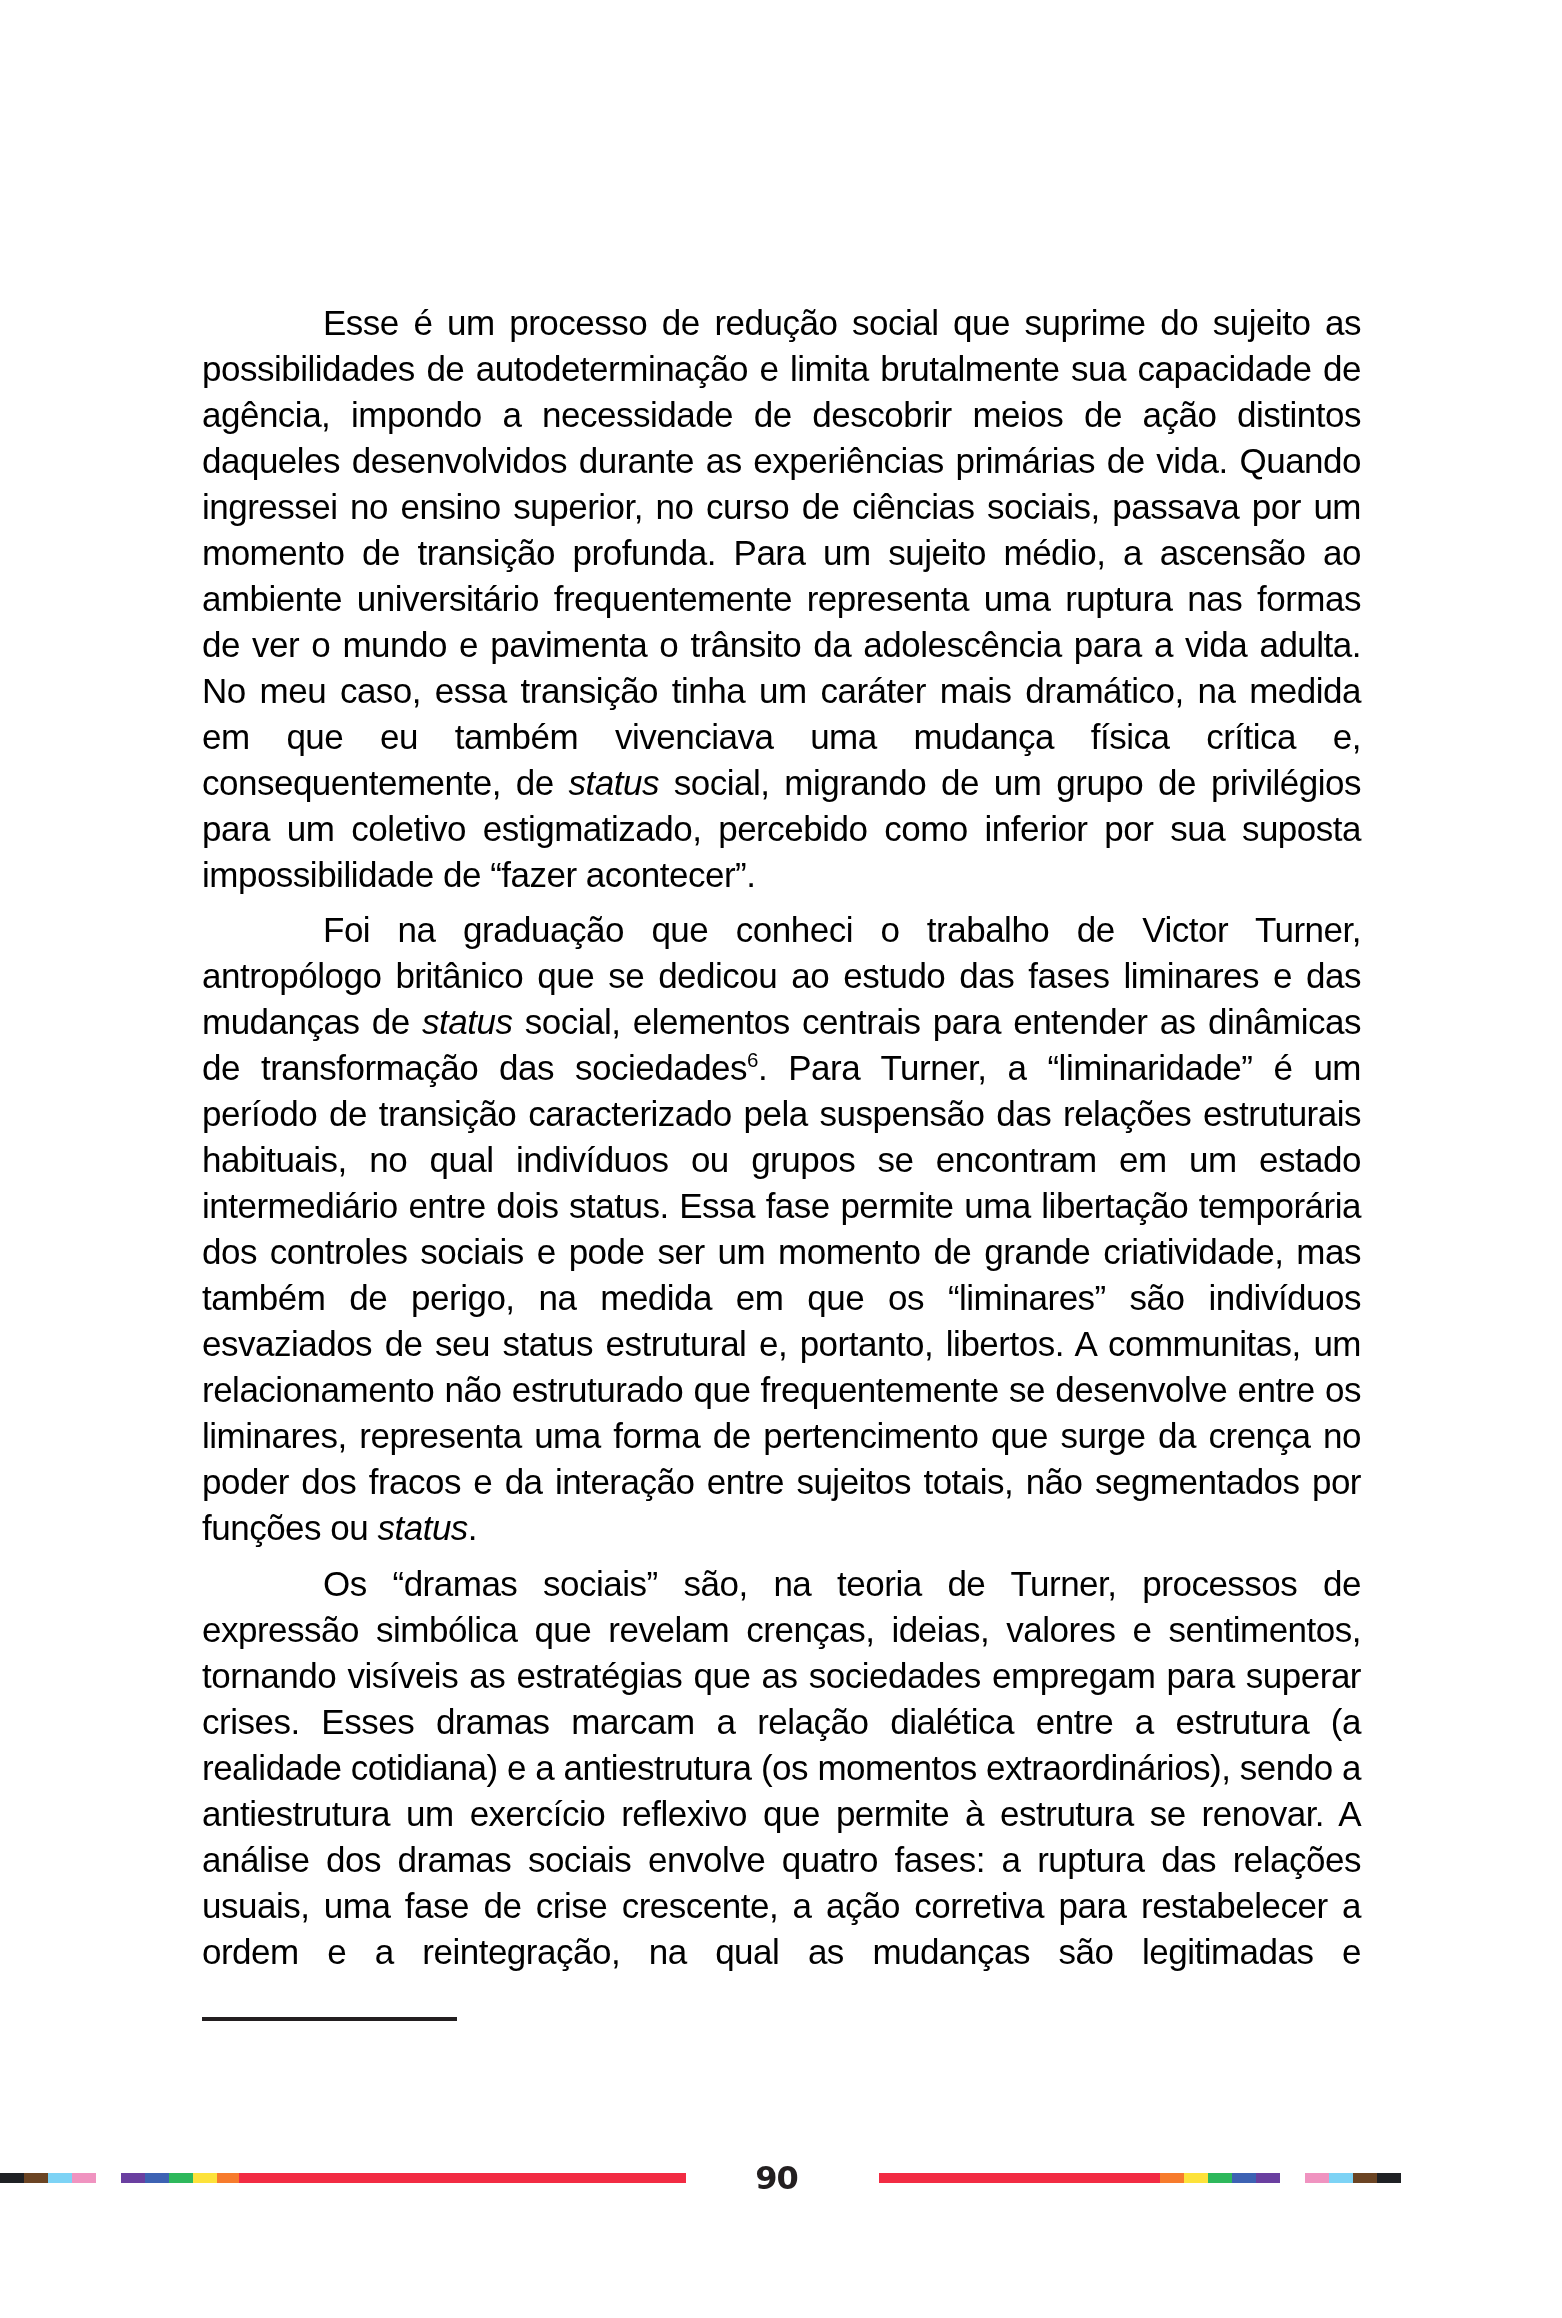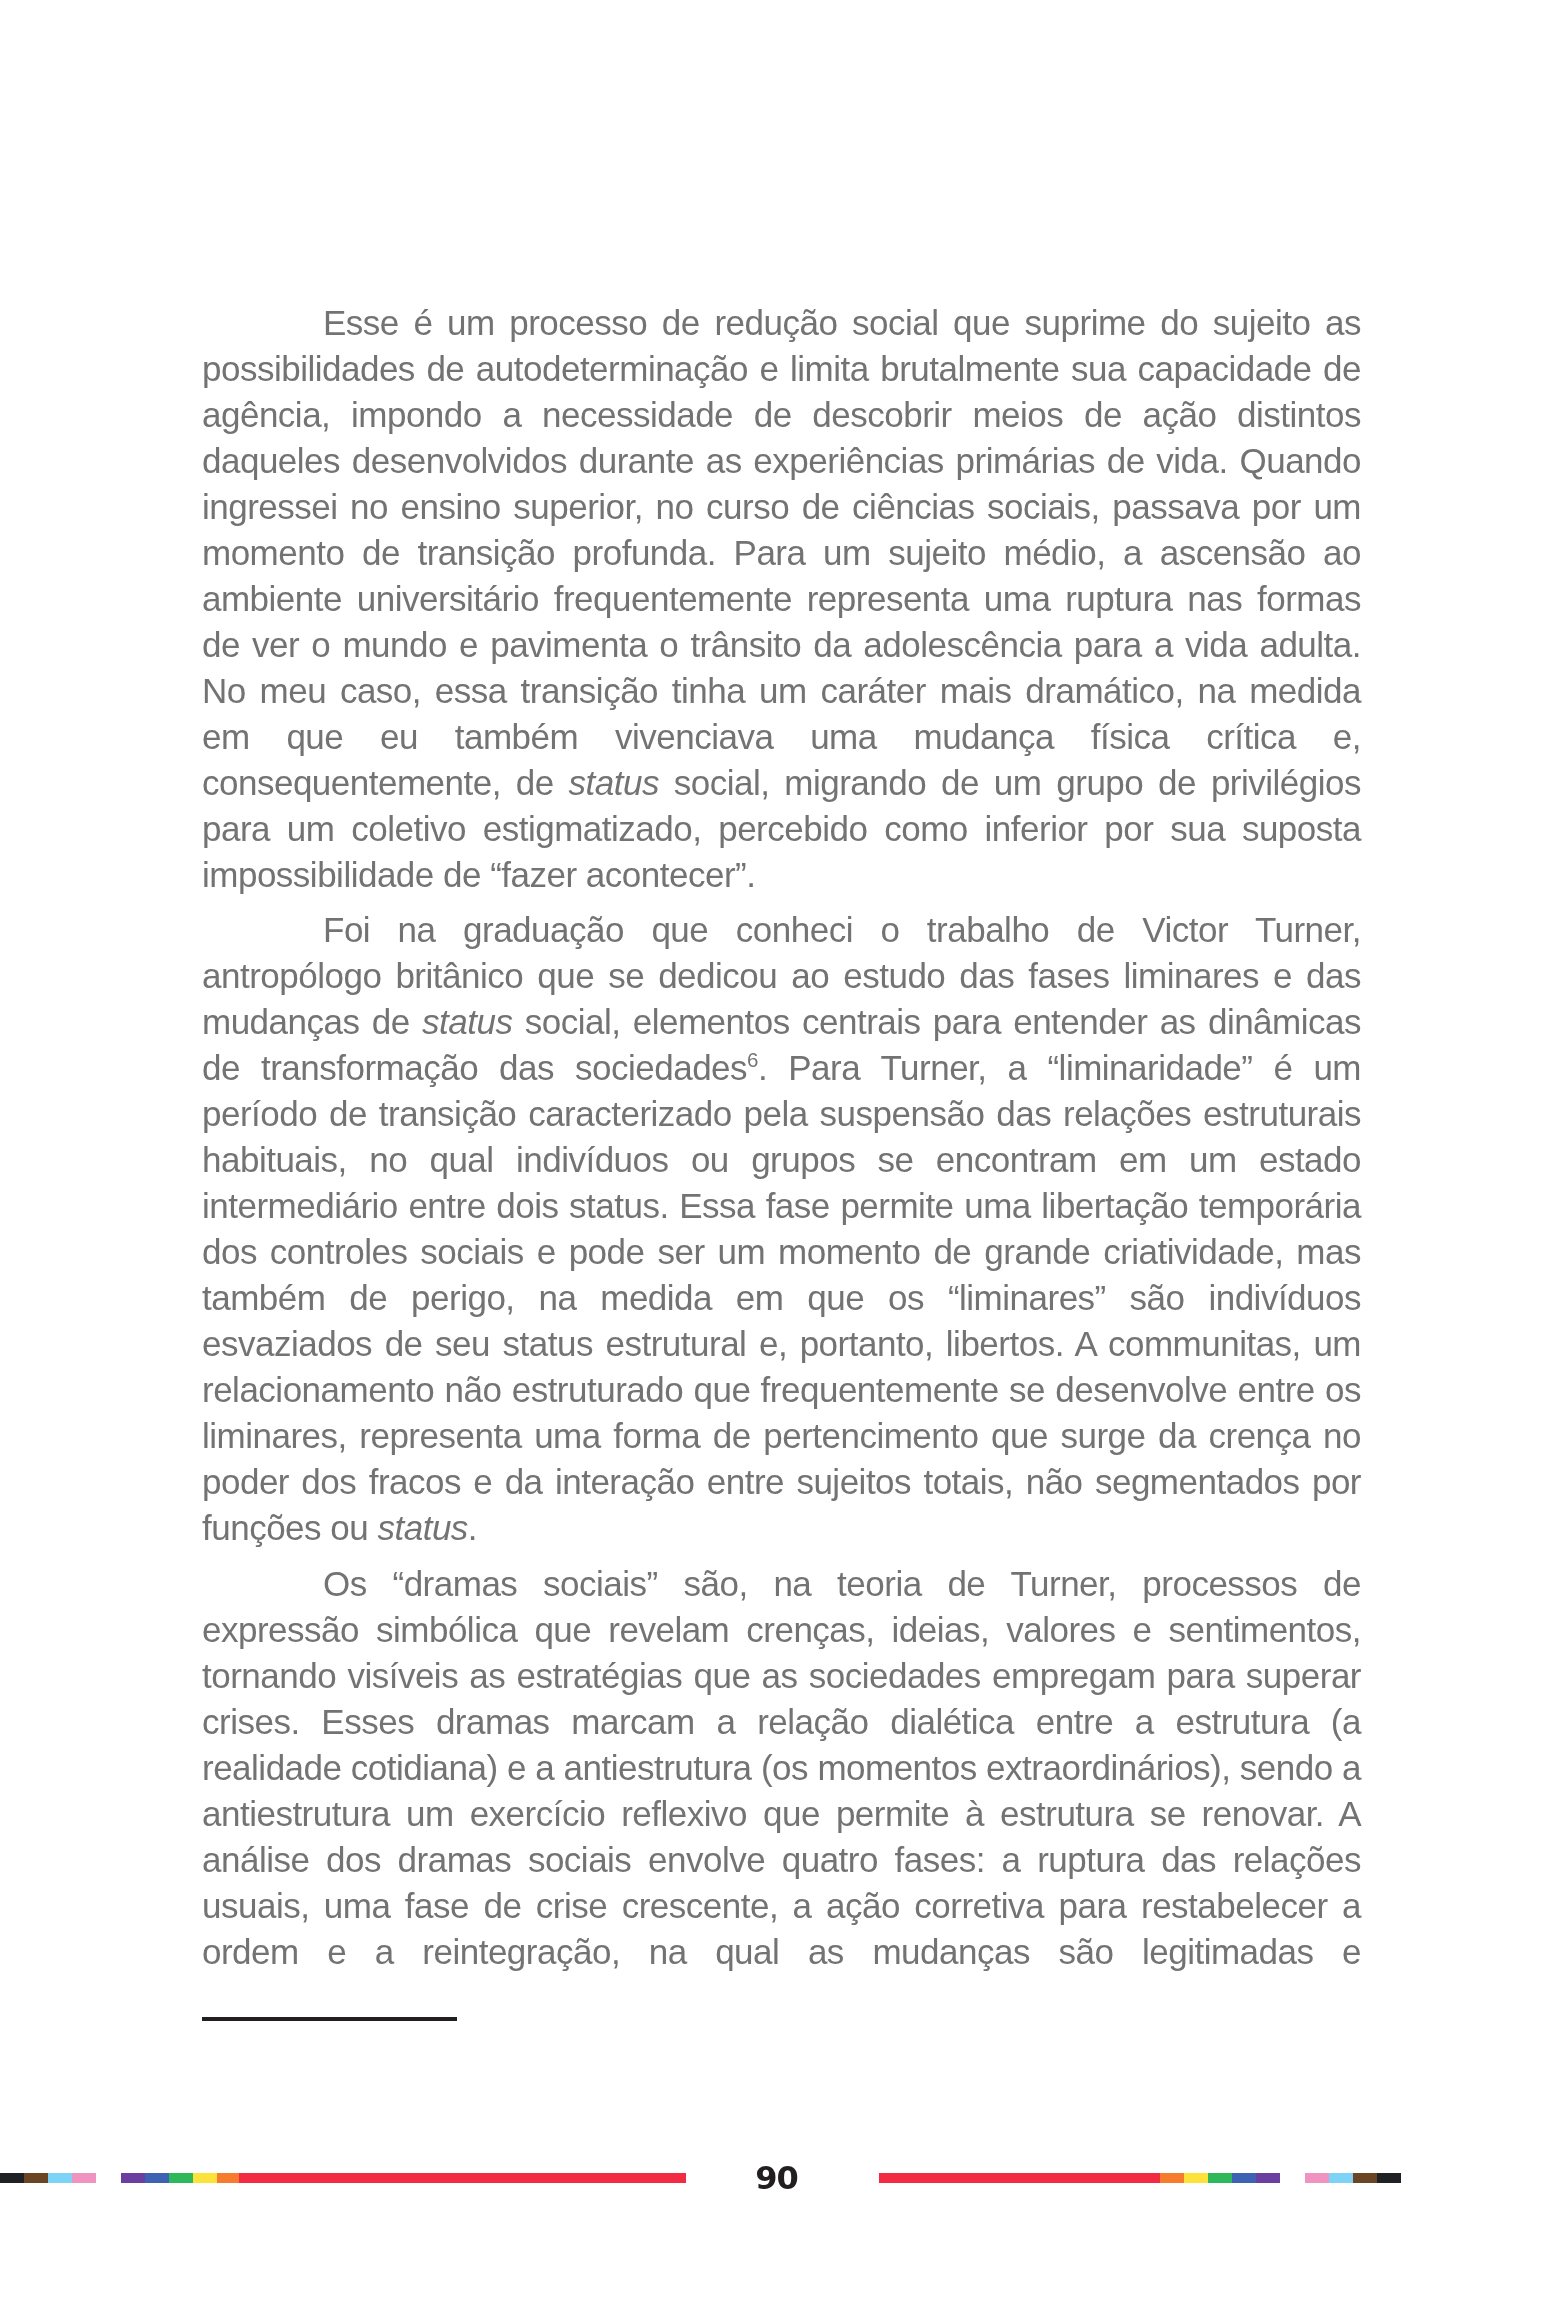--- a/index.html
+++ b/index.html
@@ -1,21 +1,21 @@
 <!DOCTYPE html>
 <html style="font-size:13.7px"><head>
 <meta charset="utf-8">
 <style>
   html, body { margin: 0; padding: 0; background: #ffffff; }
   body { width: 1563px; height: 2319px; position: relative; overflow: hidden; }
   .page { position: absolute; left: 0; top: 0; width: 1563px; height: 2319px; background: #fff; }
   .body-text {
     position: absolute; left: 202px; top: 300px; width: 1159px;
     font-family: "Liberation Sans", sans-serif;
-    font-size: 35px; line-height: 46px; color: #737373;
+    font-size: 35px; line-height: 46px; color: #000000;
     letter-spacing: -0.5px; word-spacing: 0px;
   }
   .body-text p { margin: 0 0 9.4px 0; text-align: justify; text-indent: 121px; hyphens: none; }
   .body-text p.last { text-align-last: justify; }
   .body-text em { font-style: italic; font-family: "Liberation Sans", sans-serif; }
   .body-text sup { font-size: 20.5px; line-height: 0; vertical-align: 12.8px; }
   .fn-rule { position: absolute; left: 202px; top: 2017px; width: 255px; height: 4.3px; background: #231f20; }
   .footnotes {
     position: absolute; left: 202px; top: 2029px; width: 1161px;
     font-family: "Liberation Sans", sans-serif; font-size: 21px; line-height: 29px;

